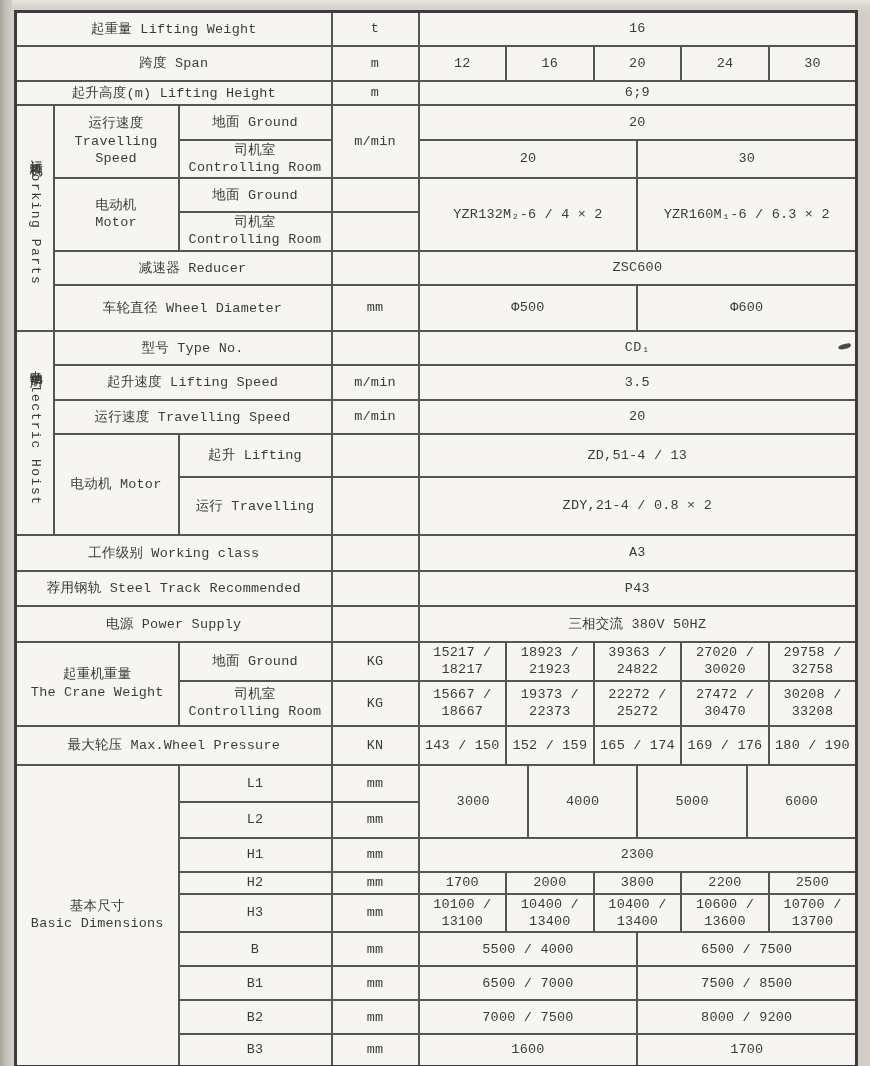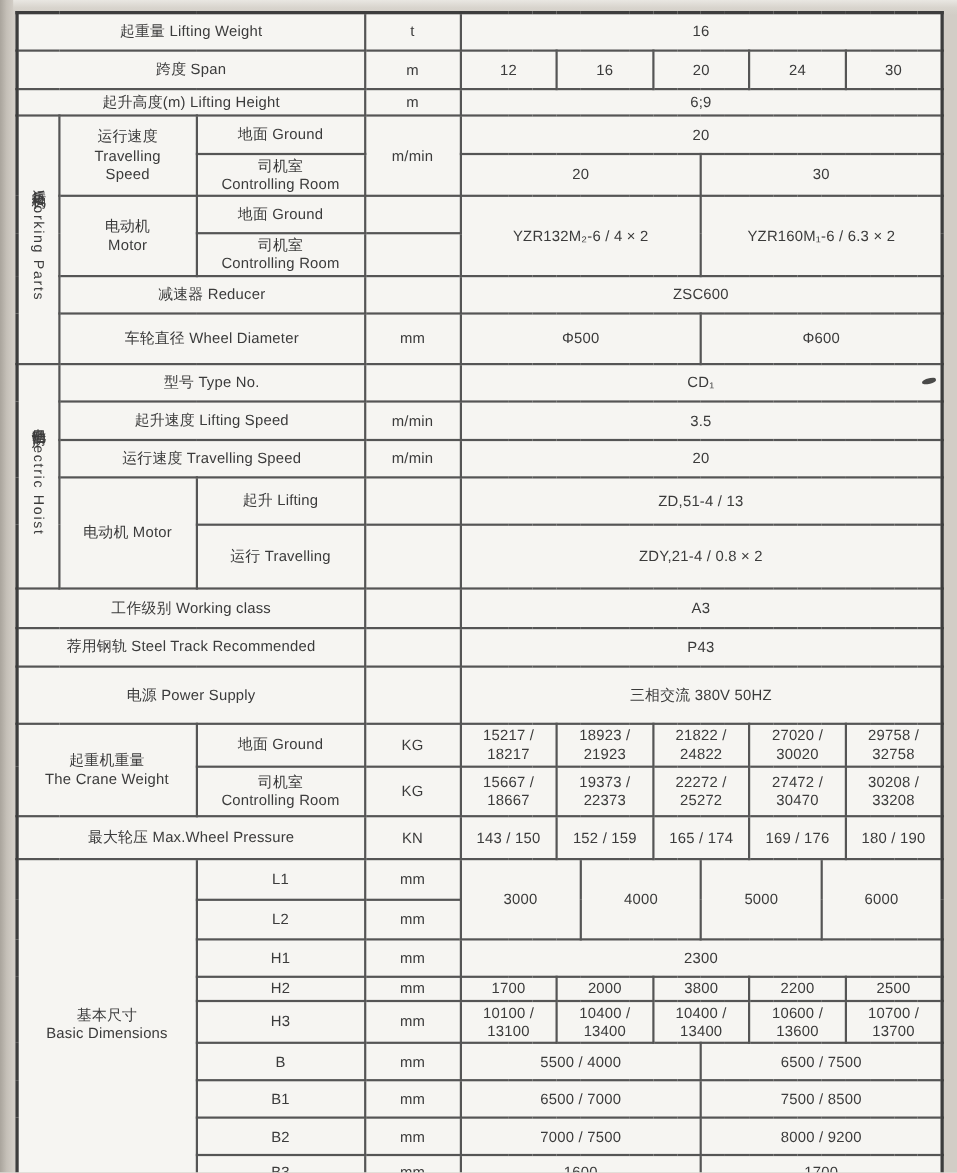--- a/index.html
+++ b/index.html
@@ -5,20 +5,21 @@
   * { margin:0; padding:0; box-sizing:border-box; }
   html,body { width:870px; height:1066px; }
   body {
     font-family: "Liberation Sans", "DejaVu Sans", sans-serif;
     background:#cfcac3;
   }
   .page {
     position:relative; width:870px; height:1066px; overflow:hidden;
     background:
       linear-gradient(180deg, #e9e7e2 0px, #d8d4cd 7px, #d2cdc6 14px, #d2cdc6 100%);
+    font-family: Liberation Mono, monospace;
   }
   .page::before { 
     content:""; position:absolute; left:0; top:0; width:12px; height:100%;
     background:linear-gradient(90deg,#a9a49c 0,#c4bfb7 6px,#d2cdc6 12px);
   }
   table.spec {
     position:absolute; left:14px; top:10px;
     width:842px; table-layout:fixed; border-collapse:collapse;
     background:#f6f5f2;
     border:3px solid #3d3d3d;
@@ -165,36 +166,36 @@
   <td></td>
   <td colspan="20" class="val">A3</td>
 </tr>
 
 <tr style="height:35px">
   <td colspan="3">荐用钢轨 Steel Track Recommended</td>
   <td></td>
   <td colspan="20" class="val">P43</td>
 </tr>
 
-<tr style="height:52px">
+<tr style="height:36px">
   <td colspan="3">电源 Power Supply</td>
   <td></td>
   <td colspan="20" class="val">三相交流 380V 50HZ</td>
 </tr>
 
 <tr style="height:39px">
   <td colspan="2" rowspan="2" class="pre">起重机重量
 The Crane Weight</td>
   <td>地面 Ground</td>
   <td>KG</td>
   <td colspan="4" class="val pre">15217 /
 18217</td>
   <td colspan="4" class="val pre">18923 /
 21923</td>
-  <td colspan="4" class="val pre">21822 /
+  <td colspan="4" class="val pre">39363 /
 24822</td>
   <td colspan="4" class="val pre">27020 /
 30020</td>
   <td colspan="4" class="val pre">29758 /
 32758</td>
 </tr>
 
 <tr style="height:45px">
   <td class="pre">司机室
 Controlling Room</td>

